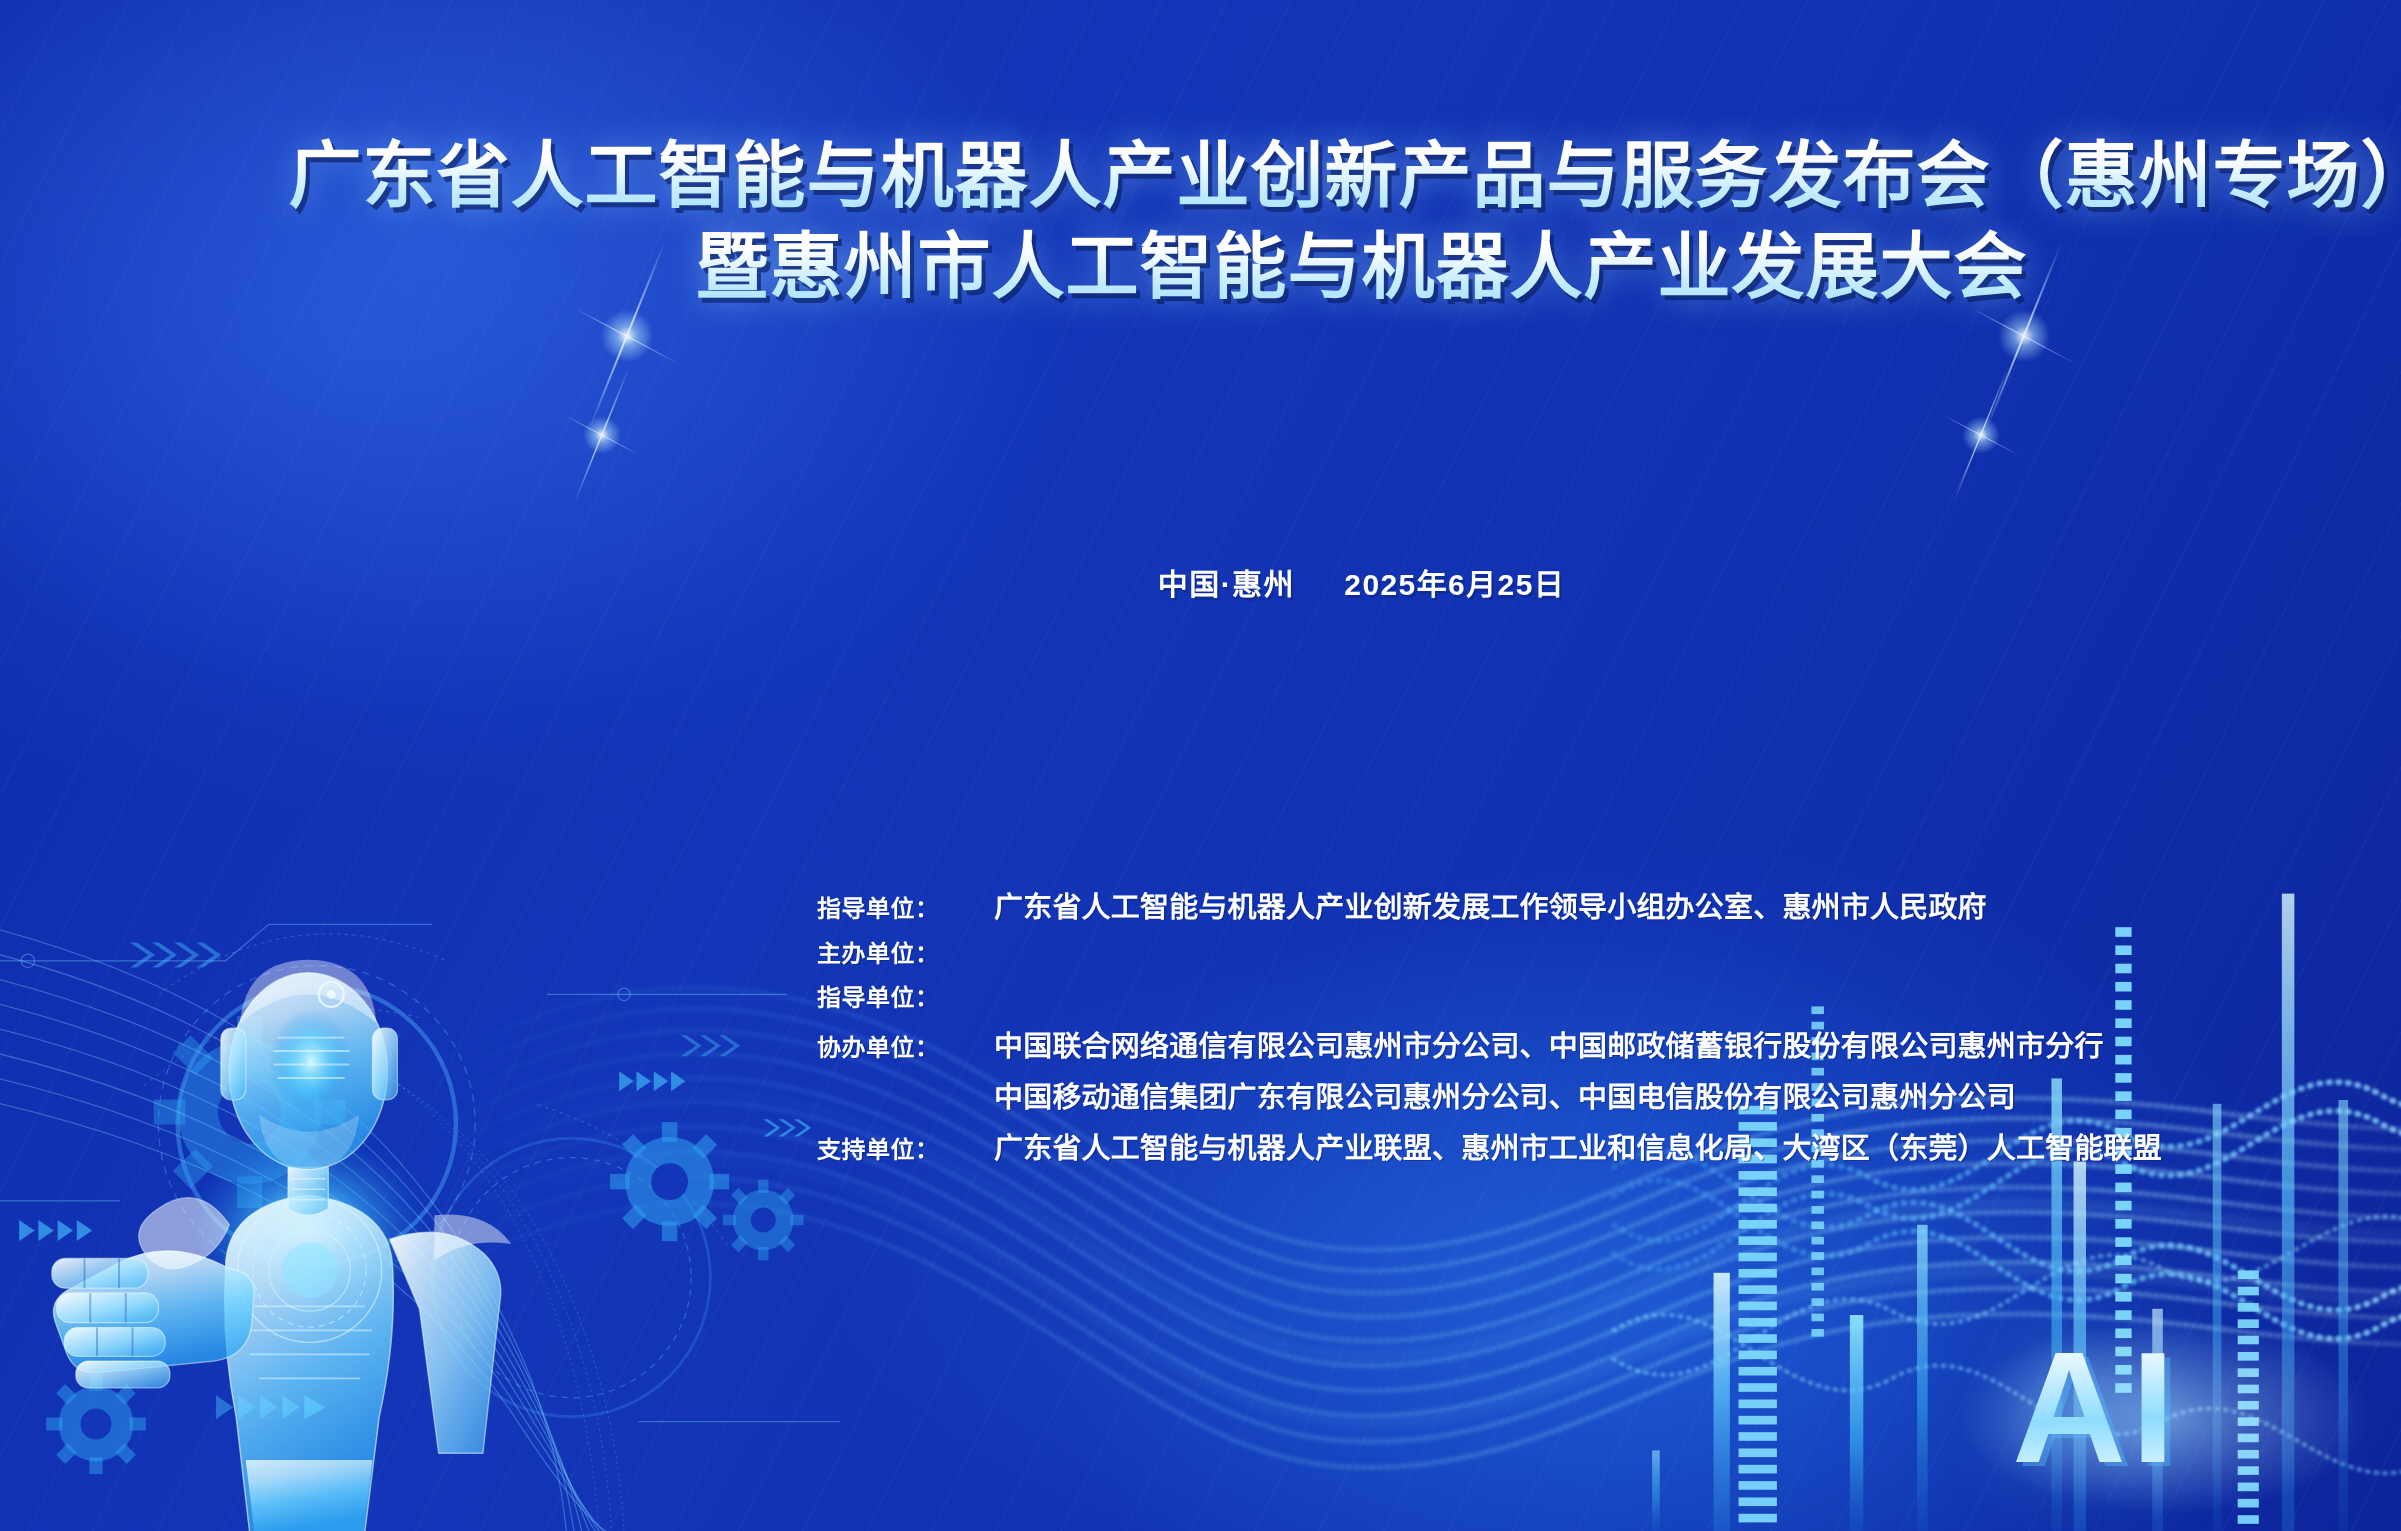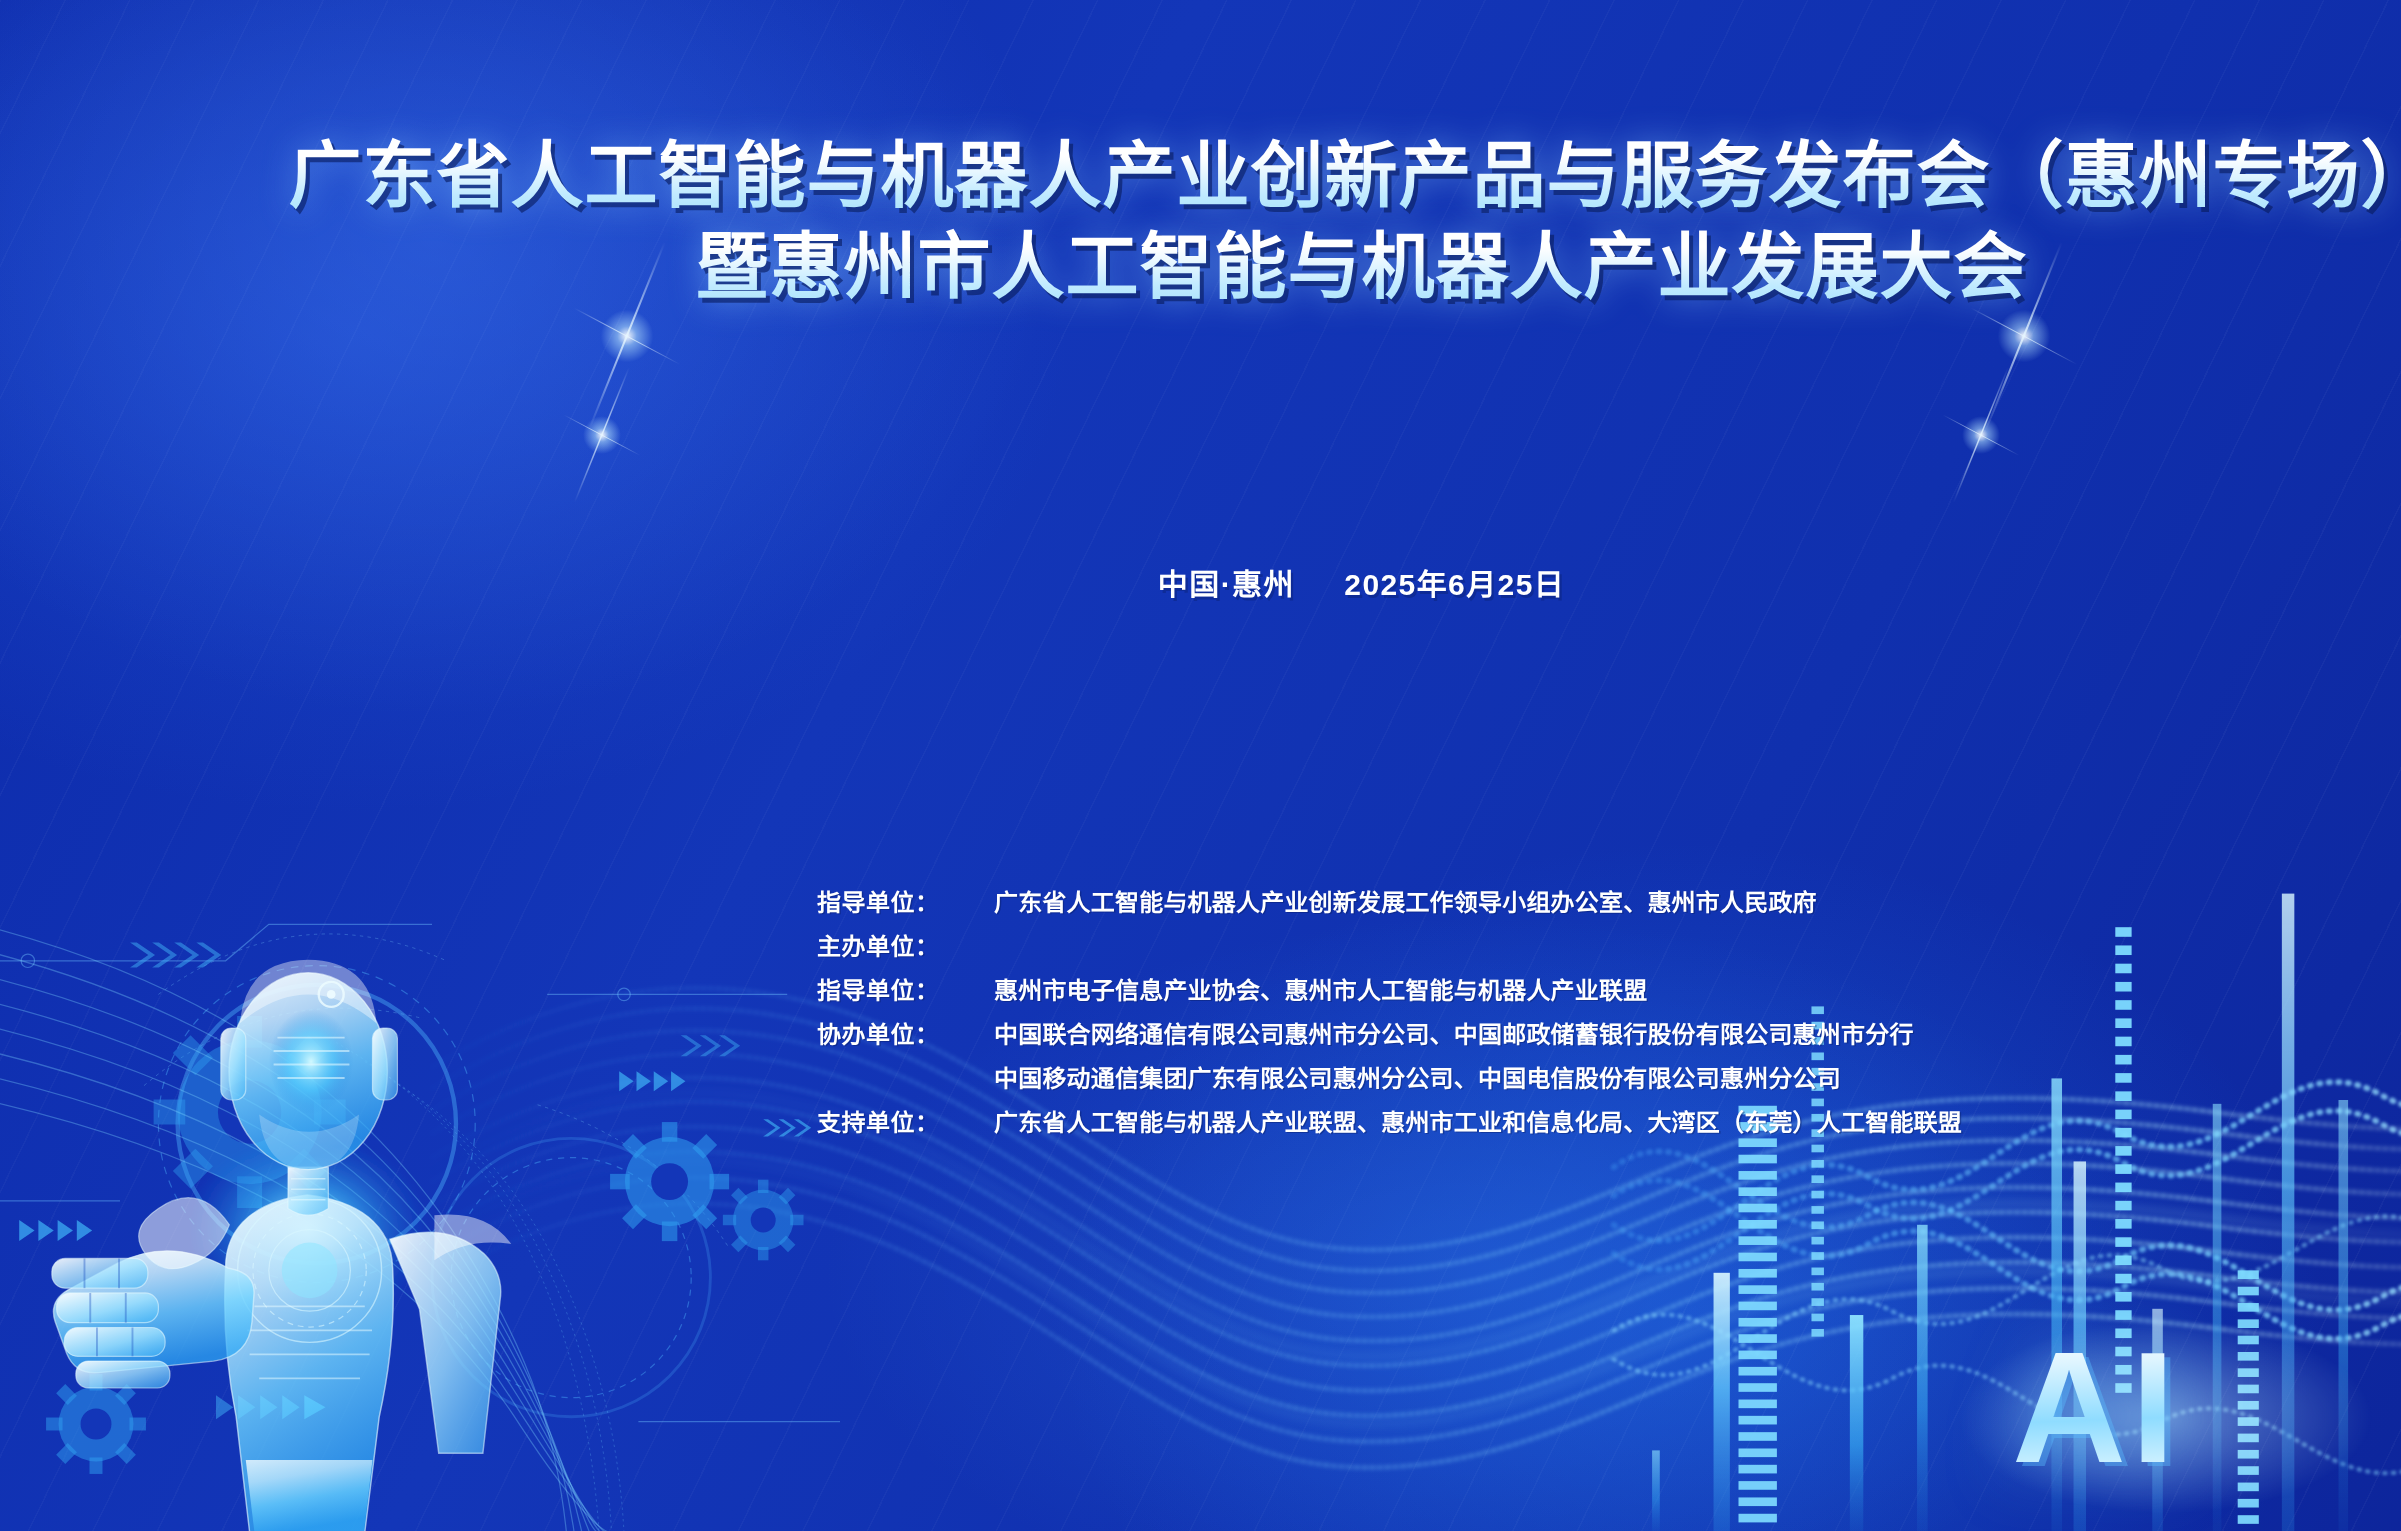--- a/index.html
+++ b/index.html
@@ -54,21 +54,21 @@
   .subtitle .gap{display:inline-block; width:30px;}
 
   
   .orgs{position:absolute; left:817px; top:883px; z-index:45;
     display:flex; flex-direction:column; gap:9px;}
   .org-row{display:flex; align-items:baseline;}
   .org-label{width:177px; flex:0 0 177px; text-align:left; font-size:24px; font-weight:bold;
     color:#ffffff; letter-spacing:0.5px; white-space:nowrap;
     text-shadow:1.4px 1.4px 0 rgba(8,28,96,.40);}
   .org-label.blank{color:transparent; text-shadow:none;}
-  .org-text{font-size:24px; font-weight:bold; color:#ffffff; letter-spacing:0.2px;
+  .org-text{font-size:29px; font-weight:bold; color:#ffffff; letter-spacing:0.2px;
     white-space:nowrap; text-shadow:1.4px 1.4px 0 rgba(8,28,96,.40);}
 
   
   .left-art{position:absolute; left:0; bottom:0; width:840px; height:696px; z-index:20;}
   svg.art{position:absolute; left:0; top:0; width:100%; height:100%; overflow:visible;}
 
   
   .right-art{position:absolute; right:0; bottom:0; width:1081px; height:672px; z-index:20;}
 
   .ai-text{position:absolute; left:370px; bottom:46px; z-index:30;
@@ -582,21 +582,20 @@
   <div class="orgs">
     <div class="org-row">
       <span class="org-label">指导单位：</span>
       <span class="org-text">广东省人工智能与机器人产业创新发展工作领导小组办公室、惠州市人民政府</span>
     </div>
     <div class="org-row">
       <span class="org-label">主办单位：</span>
     </div>
     <div class="org-row">
       <span class="org-label">指导单位：</span>
-      <span class="org-text">惠州市电子信息产业协会、惠州市人工智能与机器人产业联盟</span>
     </div>
     <div class="org-row">
       <span class="org-label">协办单位：</span>
       <span class="org-text">中国联合网络通信有限公司惠州市分公司、中国邮政储蓄银行股份有限公司惠州市分行</span>
     </div>
     <div class="org-row">
       <span class="org-label blank"></span>
       <span class="org-text">中国移动通信集团广东有限公司惠州分公司、中国电信股份有限公司惠州分公司</span>
     </div>
     <div class="org-row">

